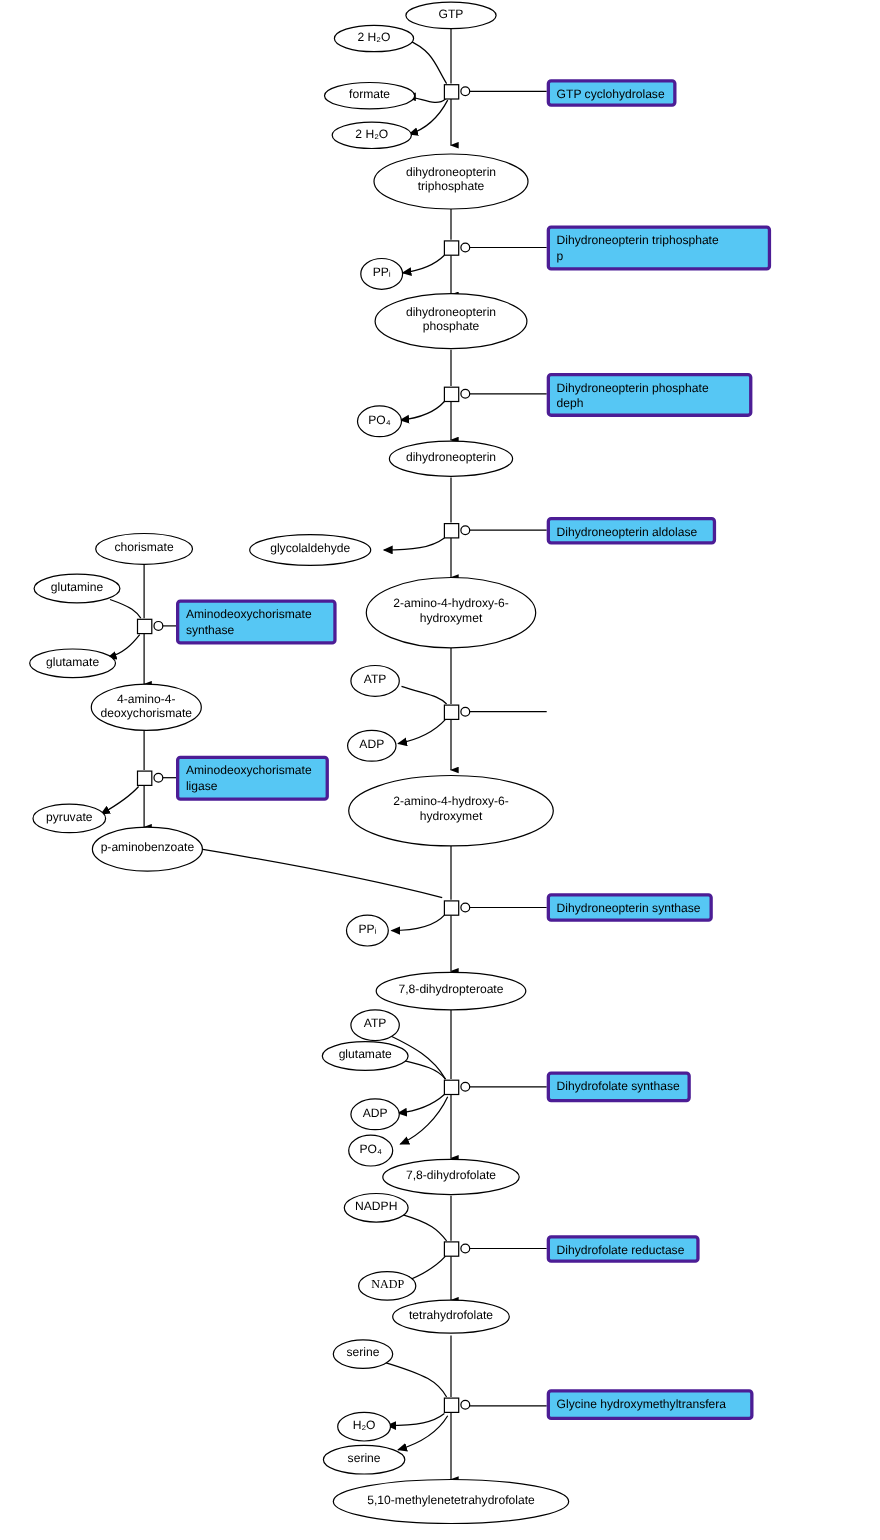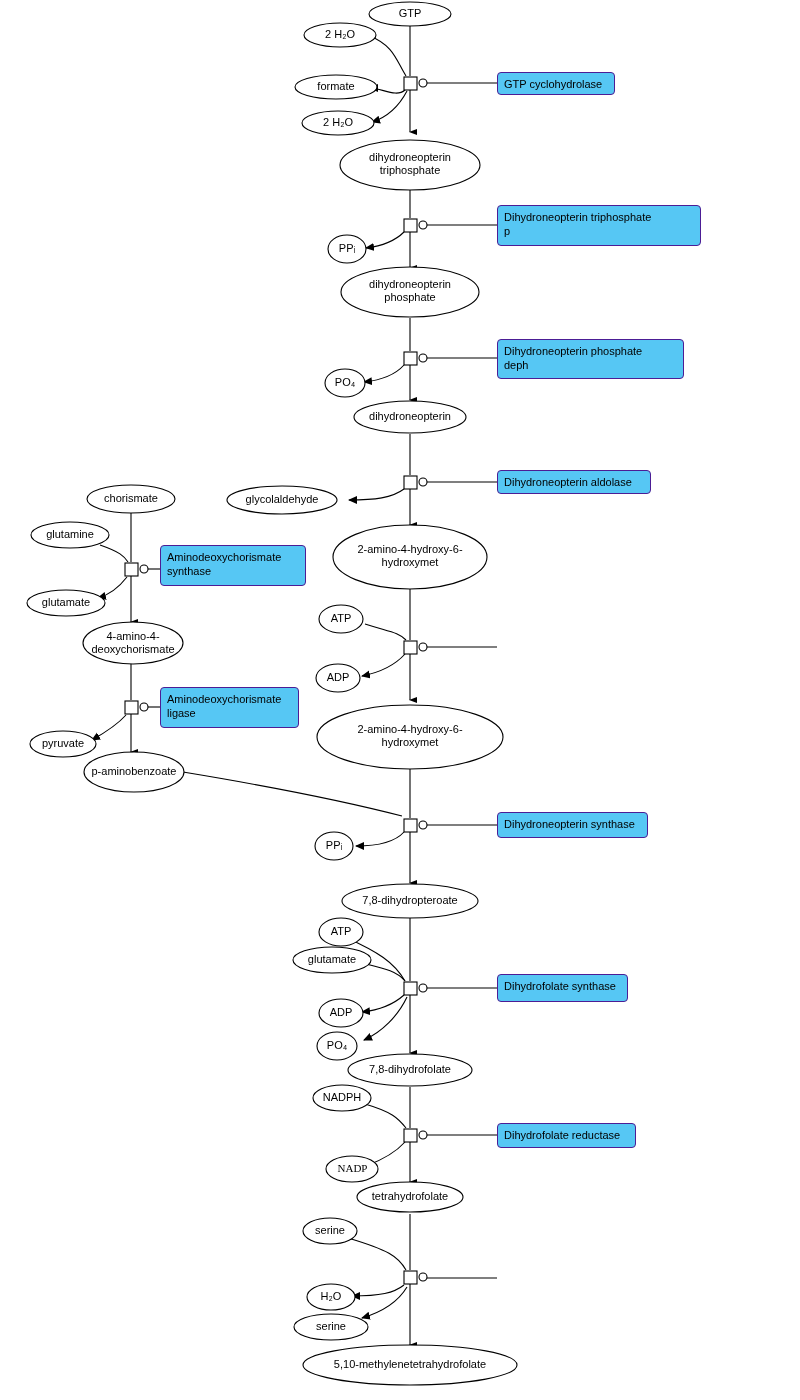--- a/index.html
+++ b/index.html
@@ -28,21 +28,21 @@
     color:#000000;
     line-height:1.18;
     pointer-events:none;
     white-space:pre-line;
   }
   .metabolite-label{ font-size:11px; }
   .cofactor-label{ font-size:11px; }
   .enzyme-box{
     position:absolute;
     background:#56C7F4;
-    border:1px solid #4c1d95;
+    border:3px solid #4c1d95;
     border-radius:4px;
     box-sizing:border-box;
     color:#000000;
     font-size:11px;
     line-height:1.30;
     padding:4px 6px 15px 6px;
     white-space:pre-line;
   }
   .enzyme-box.center{ text-align:center; }
   .enzyme-box.left{ text-align:left; }
@@ -272,14 +272,15 @@
 
   <div class="enzyme-box left" style="left:160px;top:687px;width:139px;height:41px;">Aminodeoxychorismate
 ligase</div>
 
   <div class="enzyme-box left" style="left:497px;top:812px;width:151px;height:26px;">Dihydroneopterin synthase</div>
 
   <div class="enzyme-box left" style="left:497px;top:974px;width:131px;height:28px;">Dihydrofolate synthase</div>
 
   <div class="enzyme-box left" style="left:497px;top:1123px;width:139px;height:25px;">Dihydrofolate reductase</div>
 
+  <div class="enzyme-box left" style="left:497px;top:1263px;width:188px;height:28px;">Glycine hydroxymethyltransfera</div>
 
 </div>
 
 </body></html>

